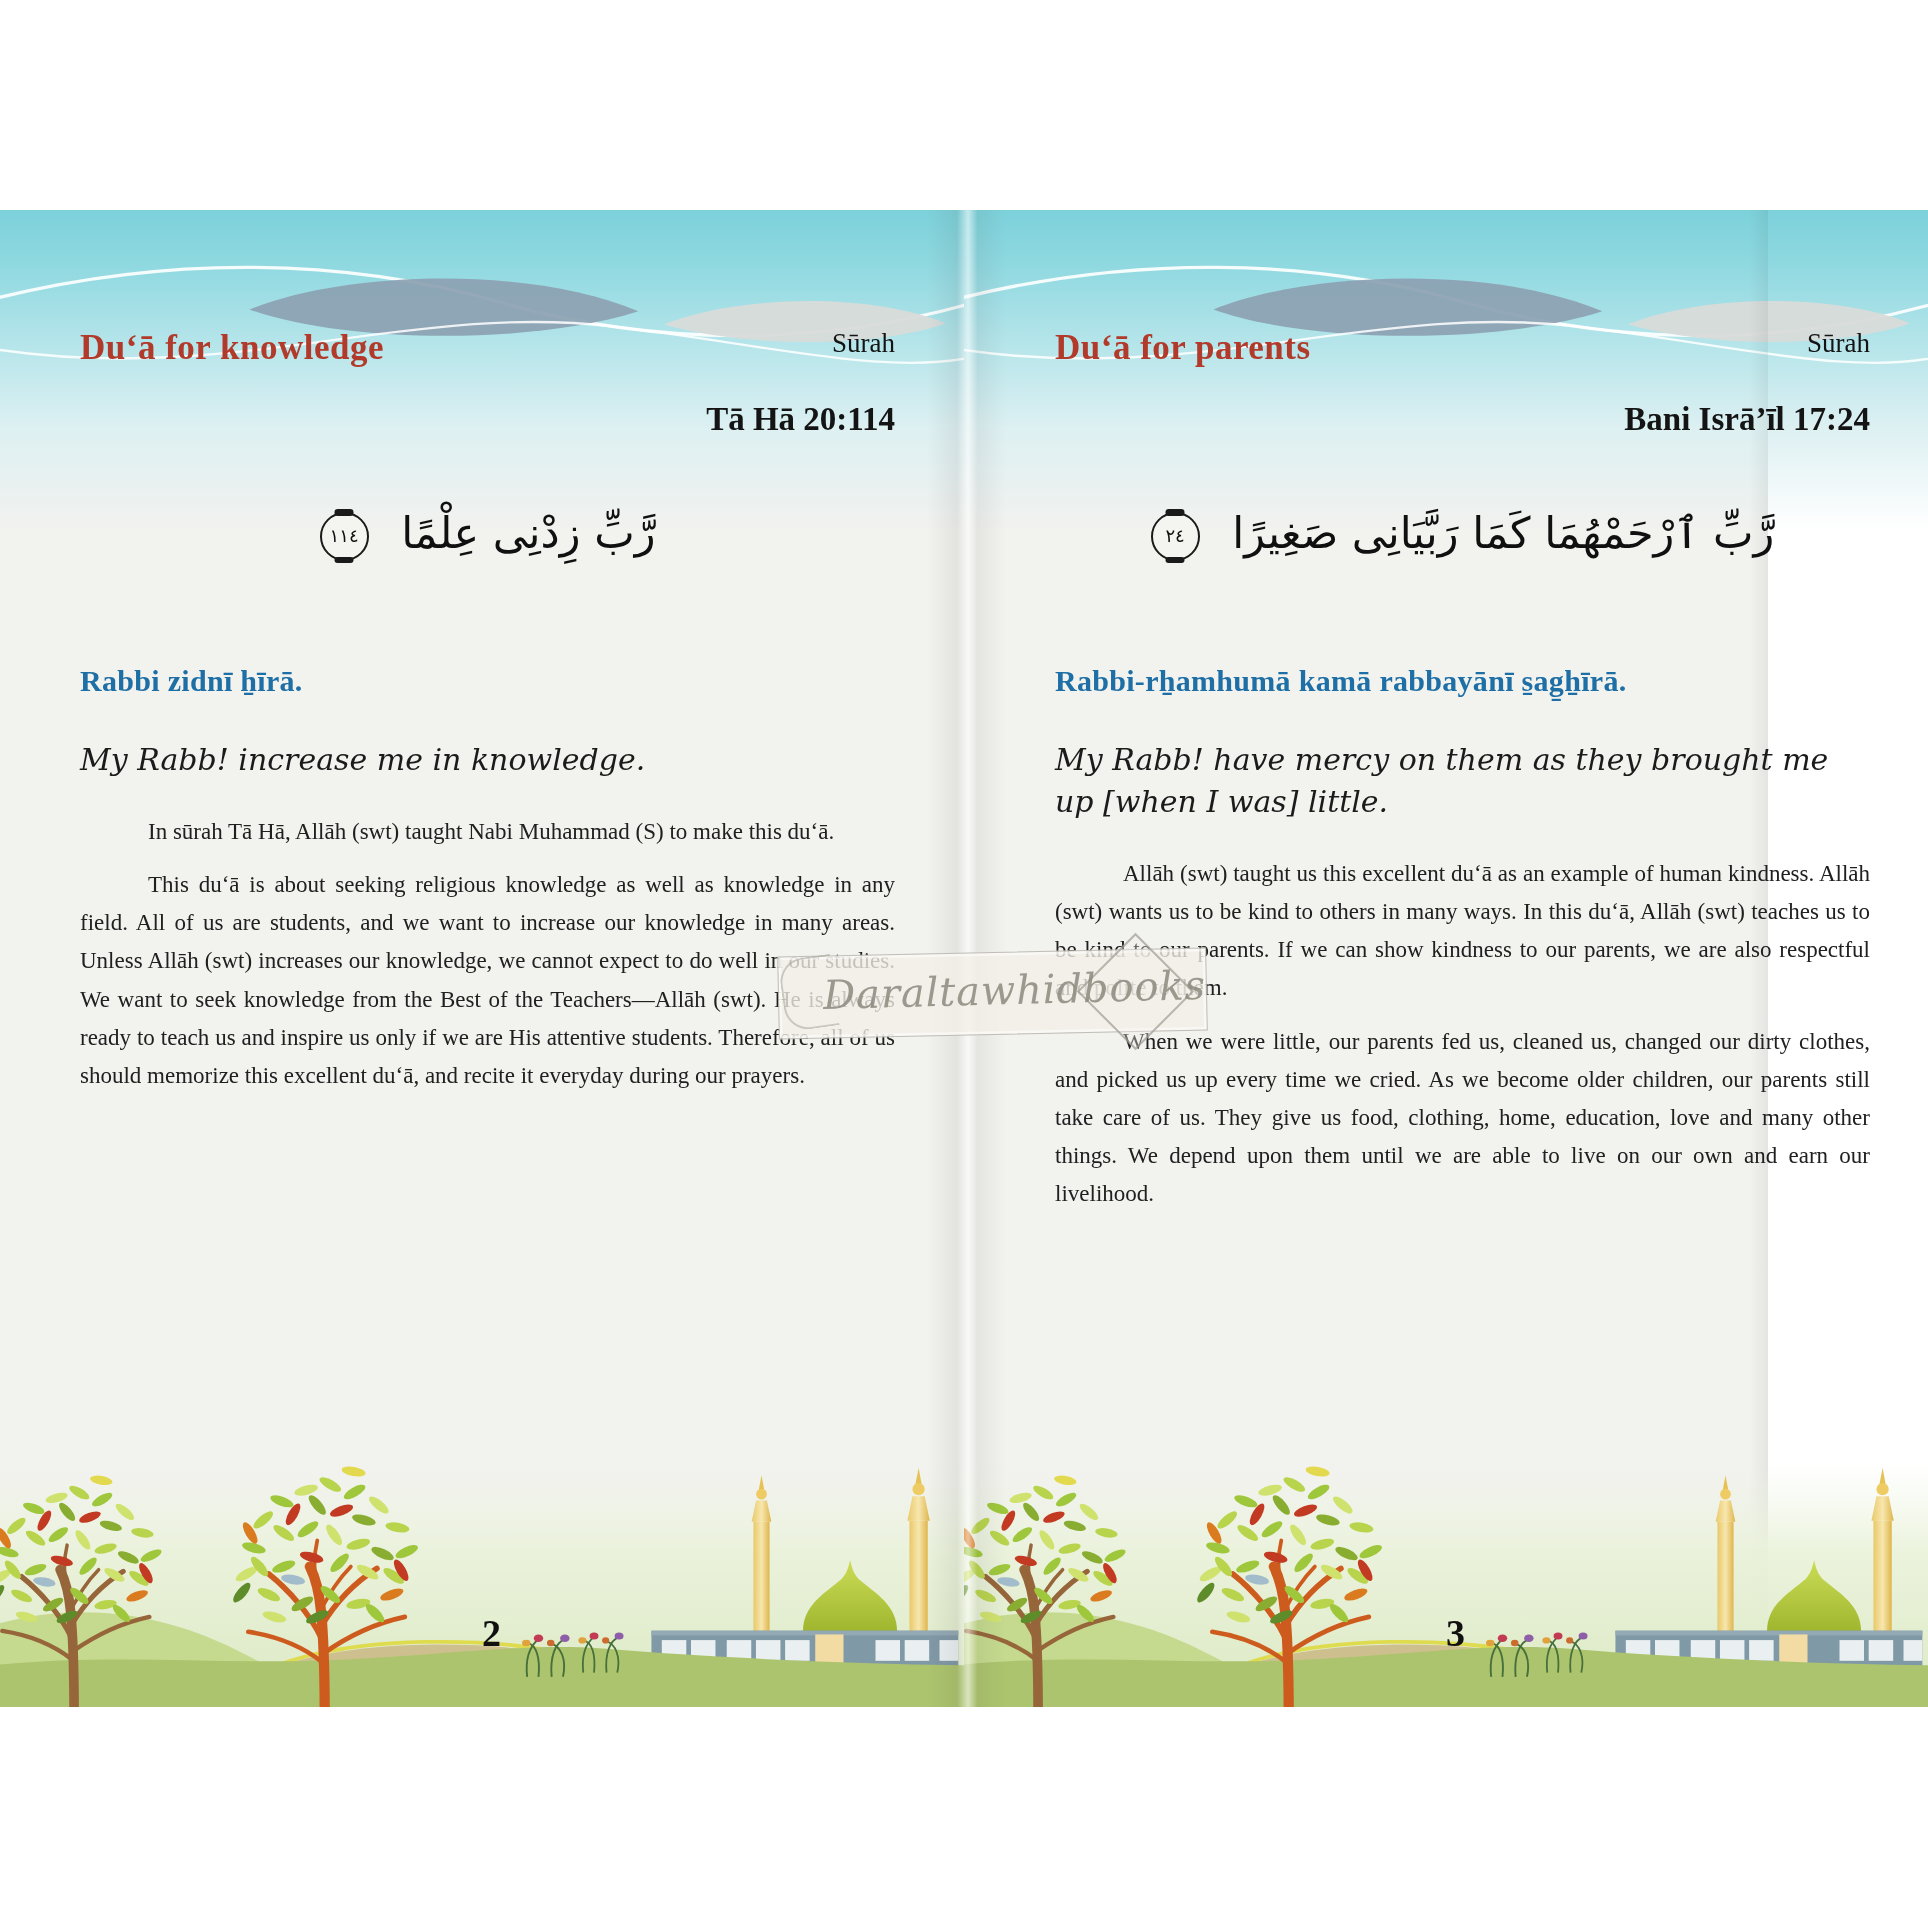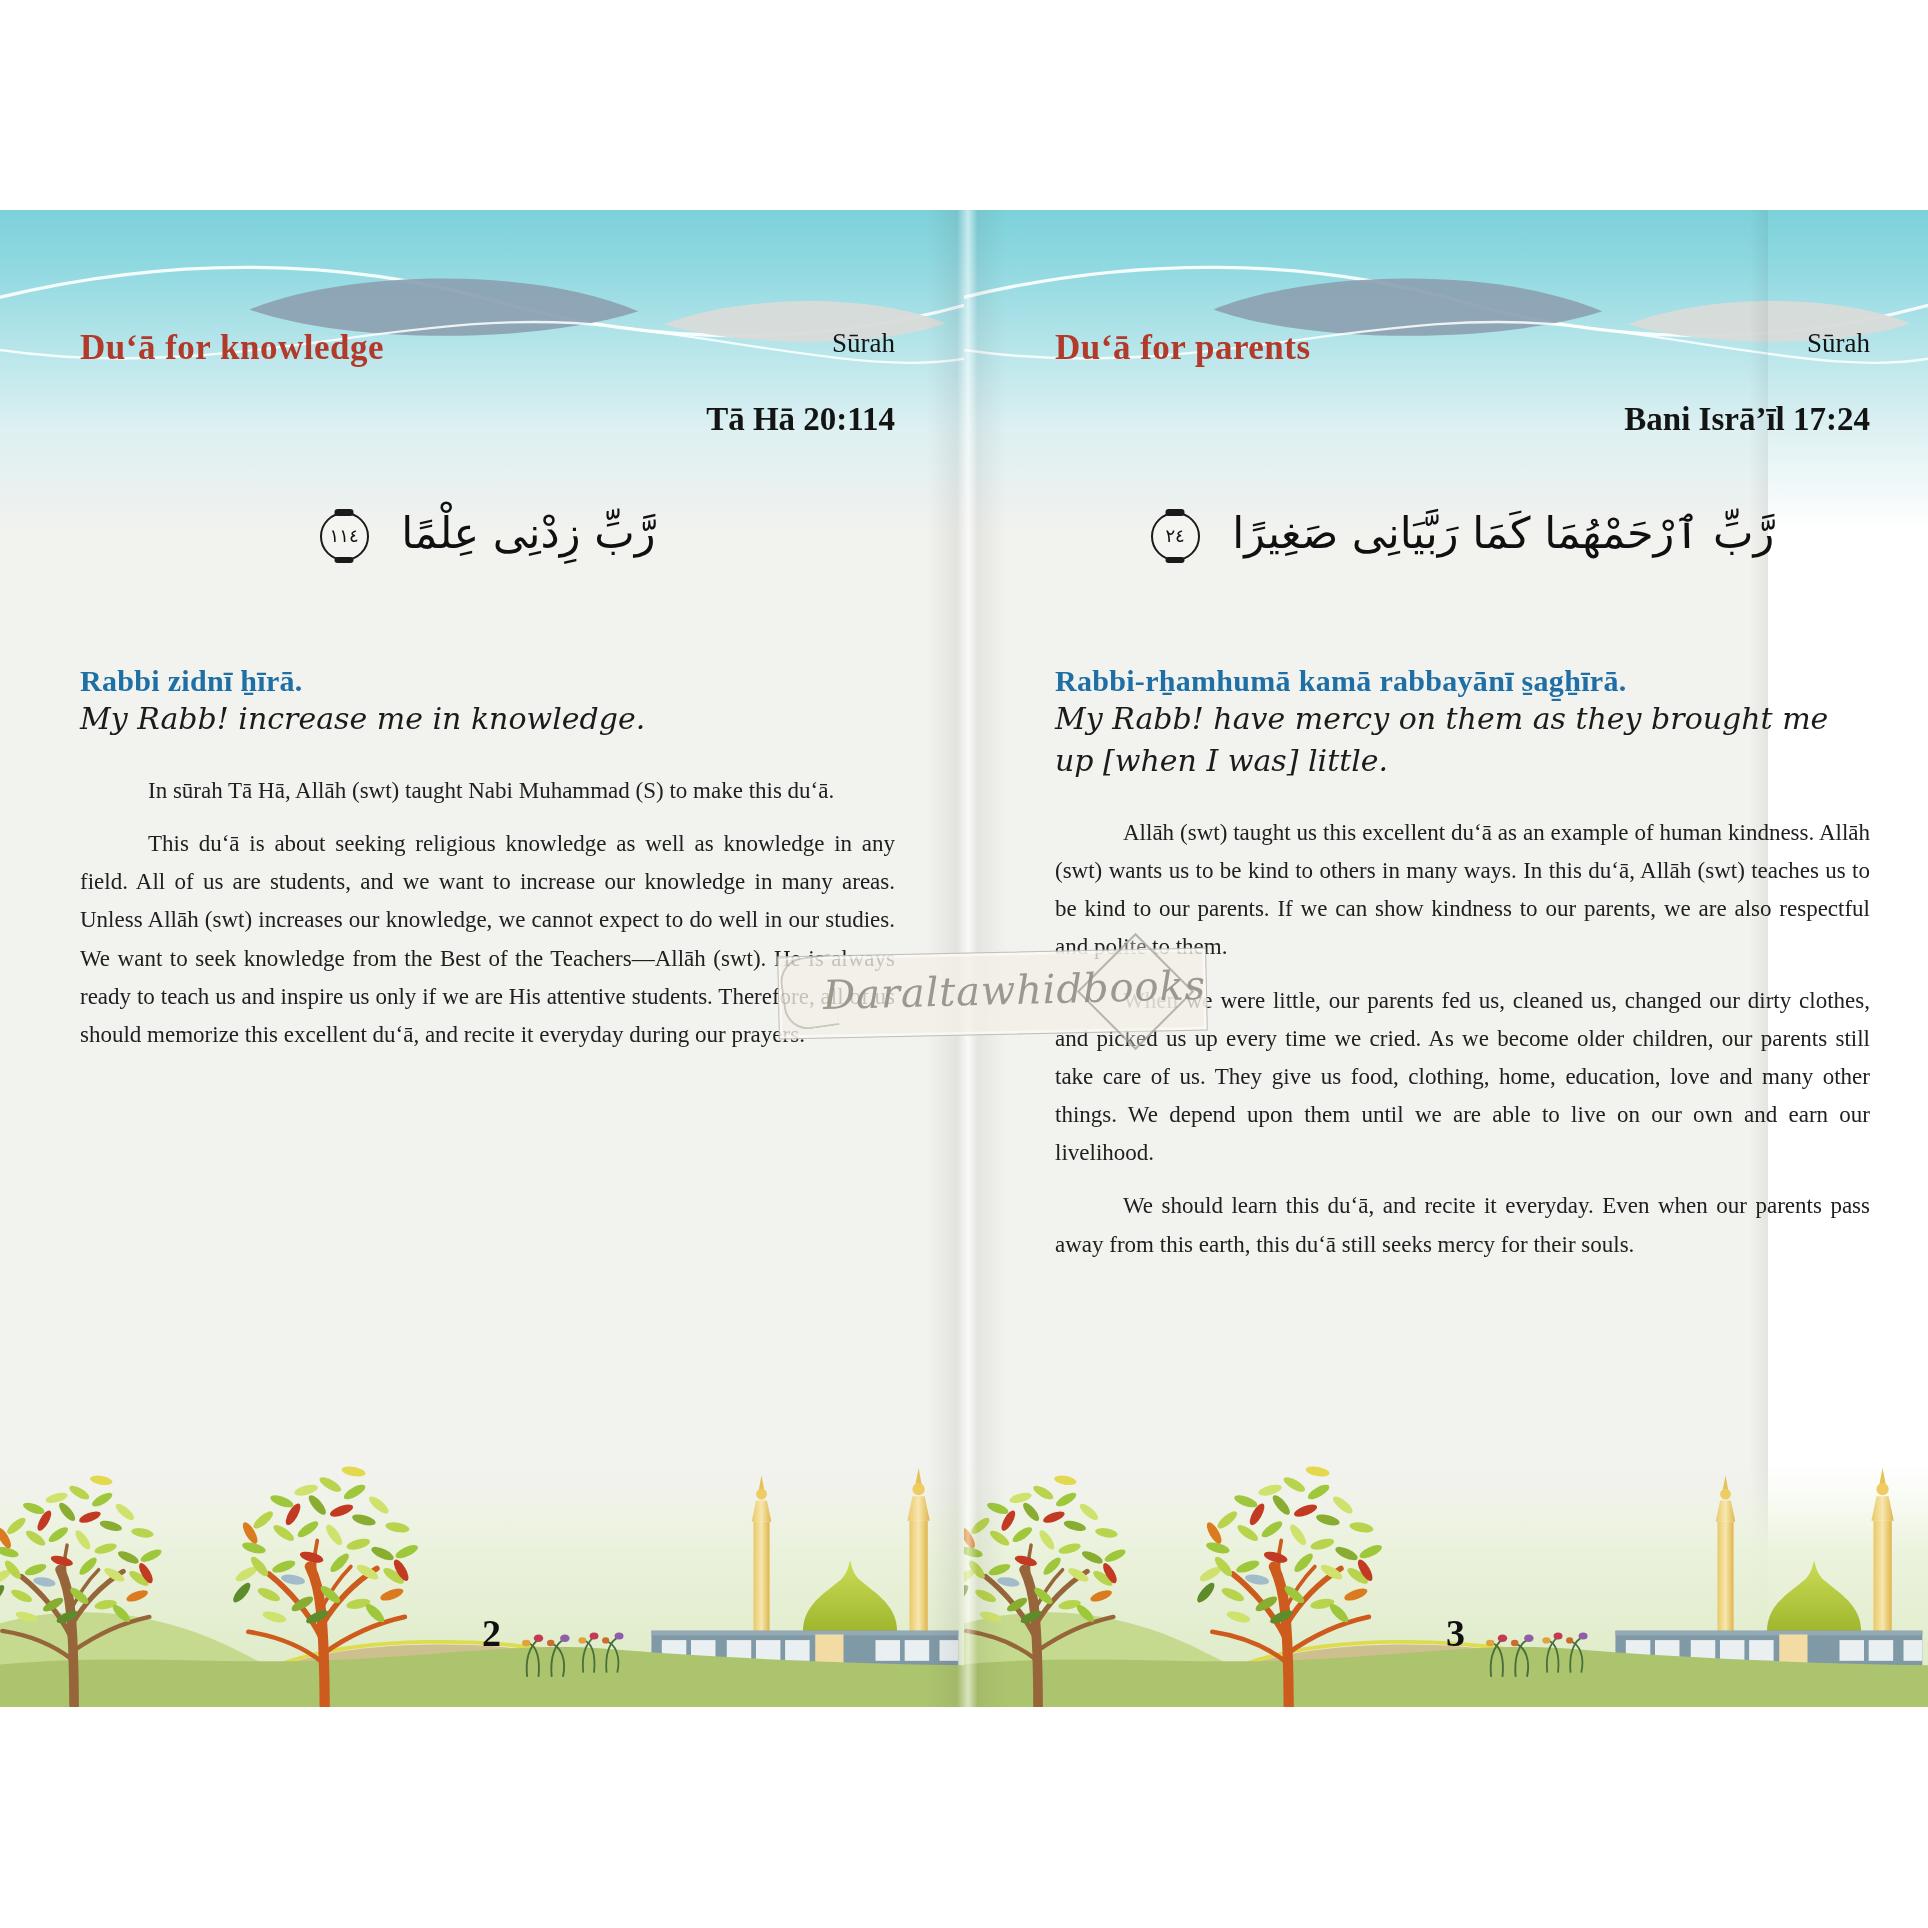--- a/index.html
+++ b/index.html
@@ -28,21 +28,21 @@
     font-size:43px;color:#101010;line-height:1.7;}
   .ayah-marker{position:relative;display:inline-flex;align-items:center;justify-content:center;
     width:45px;height:45px;border:2.4px solid #1a1a1a;border-radius:50%;font-size:18px;
     vertical-align:middle;margin-right:19px;background:#F4F4F1;}
   .ayah-marker::before,.ayah-marker::after{content:"";position:absolute;left:50%;transform:translateX(-50%);
     width:19px;height:6.6px;background:#1a1a1a;border-radius:3.3px;}
   .ayah-marker::before{top:-4.7px;} .ayah-marker::after{bottom:-4.7px;}
 
   .translit{margin-top:94px;font-size:30px;font-weight:bold;color:#1E6FA5;
     font-family:"Liberation Serif",serif;letter-spacing:0.3px;}
-  .translation{font-size:30px;font-style:italic;font-family:"DejaVu Serif",serif;
+  .translation{margin-top:41px;font-size:30px;font-style:italic;font-family:"DejaVu Serif",serif;
     color:#1b1b1b;line-height:1.4;}
   .body-text{margin-top:32px;font-size:23px;line-height:1.66;text-align:justify;color:#202020;}
   .body-text p{margin:0 0 15px 0;text-indent:68px;}
 
   .watermark{position:absolute;left:778px;top:734px;width:429px;height:100px;z-index:5;pointer-events:none;}
   .wm-band{position:absolute;left:0;top:7.5px;right:0;height:81px;background:rgba(242,240,231,0.78);
     border:1.9px solid rgba(152,150,140,0.55);box-shadow:inset 0 0 0 2.8px rgba(255,255,255,0.5);
     transform:rotate(-1.2deg);}
   .wm-diamond{position:absolute;right:30px;top:5.6px;width:79px;height:79px;
     border:2.8px solid rgba(150,148,138,0.65);background:rgba(244,242,235,0.35);transform:rotate(45deg);}
@@ -238,21 +238,20 @@
       </div>
       <div class="arabic-row">
         <span>رَّبِّ ٱرْحَمْهُمَا كَمَا رَبَّيَانِى صَغِيرًا</span>
         <span class="ayah-marker">٢٤</span>
       </div>
       <div class="translit">Rabbi-rẖamhumā kamā rabbayānī s̱ag̱ẖīrā.</div>
       <div class="translation">My Rabb! have mercy on them as they brought me up [when I was] little.</div>
       <div class="body-text">
         <p>Allāh (swt) taught us this excellent duʻā as an example of human kindness. Allāh (swt) wants us to be kind to others in many ways. In this duʻā, Allāh (swt) teaches us to be kind to our parents. If we can show kindness to our parents, we are also respectful and polite to them.</p>
         <p>When we were little, our parents fed us, cleaned us, changed our dirty clothes, and picked us up every time we cried. As we become older children, our parents still take care of us. They give us food, clothing, home, education, love and many other things. We depend upon them until we are able to live on our own and earn our livelihood.</p>
-        <p>We should learn this duʻā, and recite it everyday. Even when our parents pass away from this earth, this duʻā still seeks mercy for their souls.</p>
       </div>
     </div>
 
     <div class="watermark">
       <div class="wm-band"></div>
       <div class="wm-curl"></div>
       <div class="wm-diamond"></div>
       <div class="wm-text">Daraltawhidbooks</div>
     </div>
 

